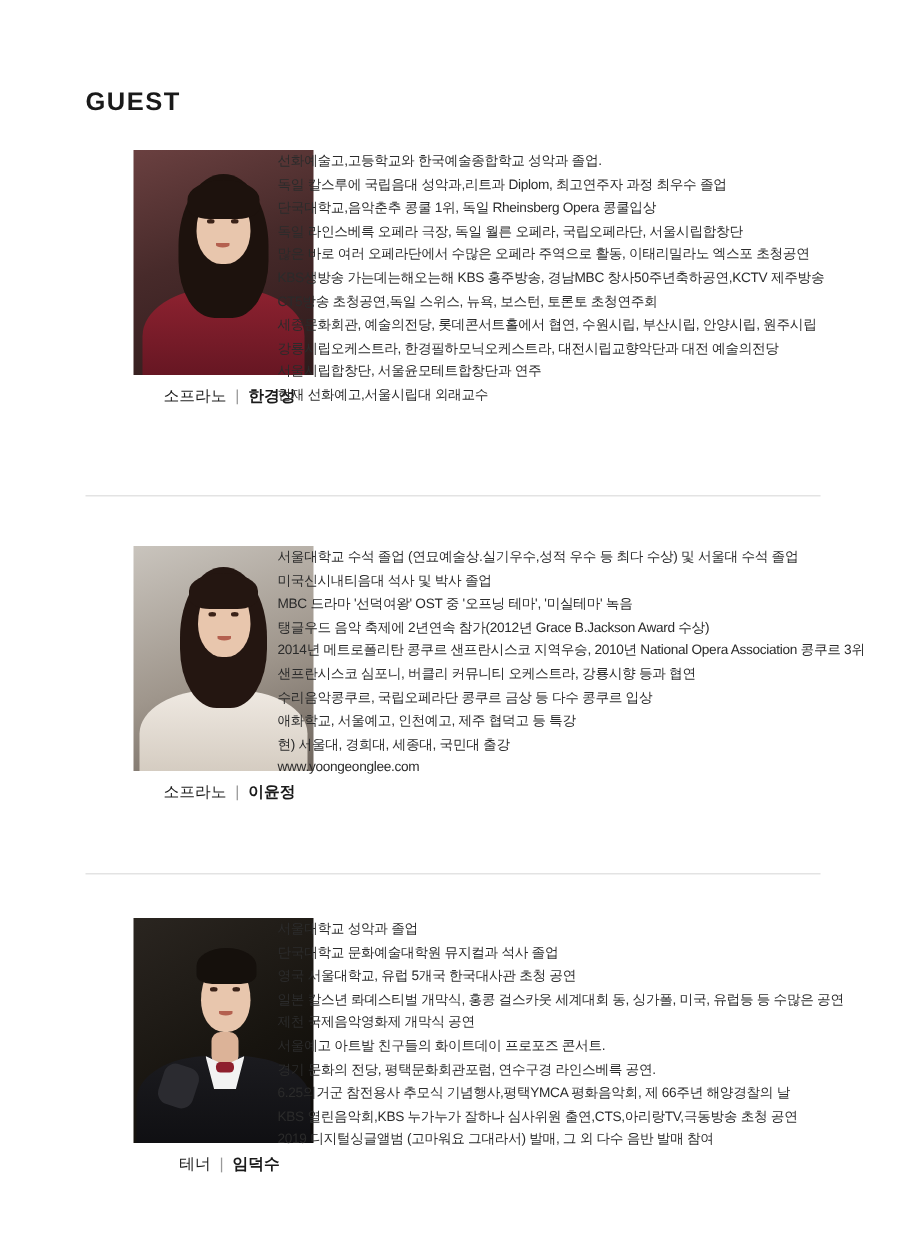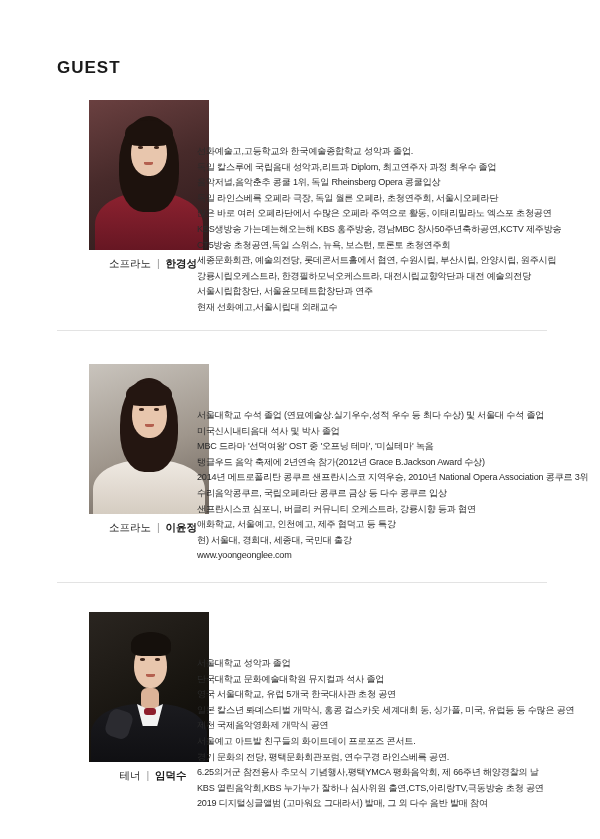--- a/index.html
+++ b/index.html
@@ -63,24 +63,23 @@
   }
   .name-bar {
     color: #999;
     padding: 0 3px;
   }
   .name-person {
     font-weight: bold;
   }
   .bio {
     position: absolute;
-    left: 140px;
+    left: 128px;
     top: 0;
     width: 350px;
-    margin-top: 44px;
   }
   .bio-line {
     font-size: 9.1px;
     line-height: 15.6px;
     color: #2b2b2b;
     white-space: nowrap;
     letter-spacing: -0.2px;
   }
   .divider {
     position: absolute;
@@ -146,22 +145,22 @@
       </div>
       <div class="name-row">
         <span class="name-role">소프라노</span>
         <span class="name-bar">|</span>
         <span class="name-person">한경성</span>
       </div>
     </div>
     <div class="bio">
       <div class="bio-line">선화예술고,고등학교와 한국예술종합학교 성악과 졸업.</div>
       <div class="bio-line">독일 칼스루에 국립음대 성악과,리트과 Diplom, 최고연주자 과정 최우수 졸업</div>
-      <div class="bio-line">음악저널,음악춘추 콩쿨 1위, 독일 Rheinsberg Opera 콩쿨입상</div>
-      <div class="bio-line">독일 라인스베륵 오페라 극장, 독일 월른 오페라, 초청연주회, 서울시오페라단</div>
+      <div class="bio-line">단국대학교,음악춘추 콩쿨 1위, 독일 Rheinsberg Opera 콩쿨입상</div>
+      <div class="bio-line">독일 라인스베륵 오페라 극장, 독일 월른 오페라, 국립오페라단, 서울시립합창단</div>
       <div class="bio-line">많은 바로 여러 오페라단에서 수많은 오페라 주역으로 활동, 이태리밀라노 엑스포 초청공연</div>
       <div class="bio-line">KBS생방송 가는뎨는해오는해 KBS 홍주방송, 경남MBC 창사50주년축하공연,KCTV 제주방송</div>
       <div class="bio-line">CT5방송 초청공연,독일 스위스, 뉴욕, 보스턴, 토론토 초청연주회</div>
       <div class="bio-line">세종문화회관, 예술의전당, 롯데콘서트홀에서 협연, 수원시립, 부산시립, 안양시립, 원주시립</div>
       <div class="bio-line">강룡시립오케스트라, 한경필하모닉오케스트라, 대전시립교향악단과 대전 예술의전당</div>
       <div class="bio-line">서울시립합창단, 서울윤모테트합창단과 연주</div>
       <div class="bio-line">현재 선화예고,서울시립대 외래교수</div>
     </div>
   </div>
 
@@ -184,22 +183,22 @@
         <span class="name-bar">|</span>
         <span class="name-person">이윤정</span>
       </div>
     </div>
     <div class="bio">
       <div class="bio-line">서울대학교 수석 졸업 (연묘예술상.실기우수,성적 우수 등 최다 수상) 및 서울대 수석 졸업</div>
       <div class="bio-line">미국신시내티음대 석사 및 박사 졸업</div>
       <div class="bio-line">MBC 드라마 '선덕여왕' OST 중 '오프닝 테마', '미실테마' 녹음</div>
       <div class="bio-line">탱글우드 음악 축제에 2년연속 참가(2012년 Grace B.Jackson Award 수상)</div>
       <div class="bio-line">2014년 메트로폴리탄 콩쿠르 샌프란시스코 지역우승, 2010년 National Opera Association 콩쿠르 3위</div>
+      <div class="bio-line">샌프란시스코 심포니, 버클리 커뮤니티 오케스트라, 강룡시향 등과 협연</div>
       <div class="bio-line">수리음악콩쿠르, 국립오페라단 콩쿠르 금상 등 다수 콩쿠르 입상</div>
-      <div class="bio-line">샌프란시스코 심포니, 버클리 커뮤니티 오케스트라, 강룡시향 등과 협연</div>
       <div class="bio-line">애화학교, 서울예고, 인천예고, 제주 협덕고 등 특강</div>
       <div class="bio-line">현) 서울대, 경희대, 세종대, 국민대 출강</div>
       <div class="bio-line">www.yoongeonglee.com</div>
     </div>
   </div>
 
   <div class="divider" style="top:582px;"></div>
 
   <div class="entry" style="top:612px;">
     <div class="entry-photo-col">

